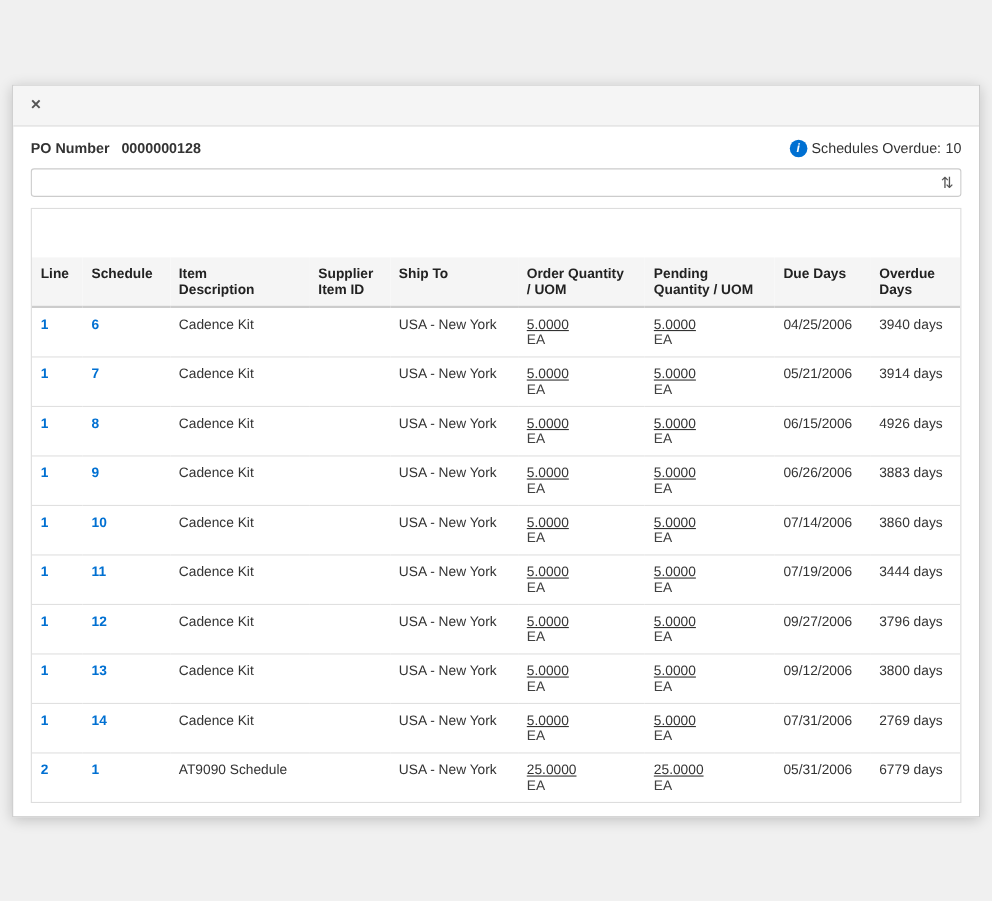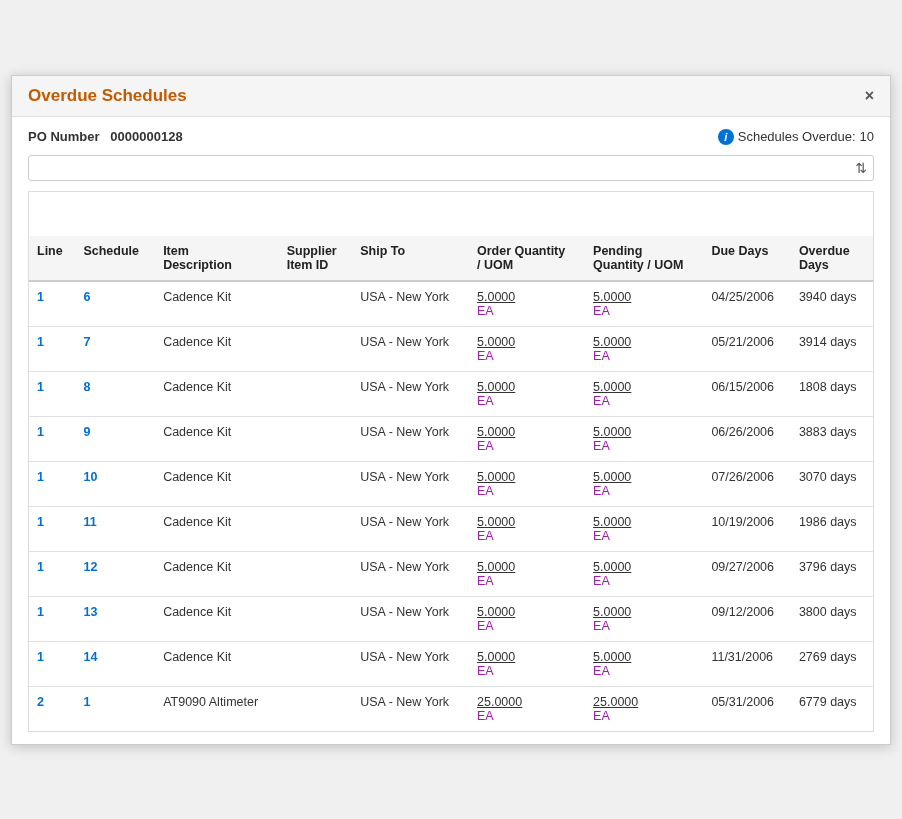--- a/index.html
+++ b/index.html
@@ -125,29 +125,28 @@
     td.line, td.schedule {
       color: #0070d2;
       font-weight: bold;
     }
     .qty-line {
       display: block;
       text-decoration: underline;
     }
     .qty-uom {
       display: block;
-      color: #a21caf;
+      color: #404040;
     }
   </style>
 </head>
 <body>
 
 <div class="modal">
   <div class="modal-header">
-    <span class="modal-title">Overdue Schedules</span>
     <button class="close-btn">×</button>
   </div>
   <div class="modal-body">
     <div class="info-bar">
       <div class="po-number">
         <span>PO Number</span>
         &nbsp;
         <span>0000000128</span>
       </div>
       <div class="schedules-overdue">
@@ -217,21 +216,21 @@
     <td>USA - New York</td>
     <td>
       <span class="qty-line">5.0000</span>
       <span class="qty-uom">EA</span>
     </td>
     <td>
       <span class="qty-line">5.0000</span>
       <span class="qty-uom">EA</span>
     </td>
     <td>06/15/2006</td>
-    <td>1808 days</td>
+    <td>4926 days</td>
   </tr>
             <tr>
     <td class="line">1</td>
     <td class="schedule">9</td>
     <td>Cadence Kit</td>
     <td></td>
     <td>USA - New York</td>
     <td>
       <span class="qty-line">5.0000</span>
       <span class="qty-uom">EA</span>
@@ -250,39 +249,39 @@
     <td></td>
     <td>USA - New York</td>
     <td>
       <span class="qty-line">5.0000</span>
       <span class="qty-uom">EA</span>
     </td>
     <td>
       <span class="qty-line">5.0000</span>
       <span class="qty-uom">EA</span>
     </td>
-    <td>07/26/2006</td>
-    <td>3070 days</td>
+    <td>07/14/2006</td>
+    <td>3860 days</td>
   </tr>
             <tr>
     <td class="line">1</td>
     <td class="schedule">11</td>
     <td>Cadence Kit</td>
     <td></td>
     <td>USA - New York</td>
     <td>
       <span class="qty-line">5.0000</span>
       <span class="qty-uom">EA</span>
     </td>
     <td>
       <span class="qty-line">5.0000</span>
       <span class="qty-uom">EA</span>
     </td>
-    <td>10/19/2006</td>
-    <td>1986 days</td>
+    <td>07/19/2006</td>
+    <td>3444 days</td>
   </tr>
             <tr>
     <td class="line">1</td>
     <td class="schedule">12</td>
     <td>Cadence Kit</td>
     <td></td>
     <td>USA - New York</td>
     <td>
       <span class="qty-line">5.0000</span>
       <span class="qty-uom">EA</span>
@@ -318,27 +317,27 @@
     <td></td>
     <td>USA - New York</td>
     <td>
       <span class="qty-line">5.0000</span>
       <span class="qty-uom">EA</span>
     </td>
     <td>
       <span class="qty-line">5.0000</span>
       <span class="qty-uom">EA</span>
     </td>
-    <td>11/31/2006</td>
+    <td>07/31/2006</td>
     <td>2769 days</td>
   </tr>
             <tr>
     <td class="line">2</td>
     <td class="schedule">1</td>
-    <td>AT9090 Altimeter</td>
+    <td>AT9090 Schedule</td>
     <td></td>
     <td>USA - New York</td>
     <td>
       <span class="qty-line">25.0000</span>
       <span class="qty-uom">EA</span>
     </td>
     <td>
       <span class="qty-line">25.0000</span>
       <span class="qty-uom">EA</span>
     </td>

